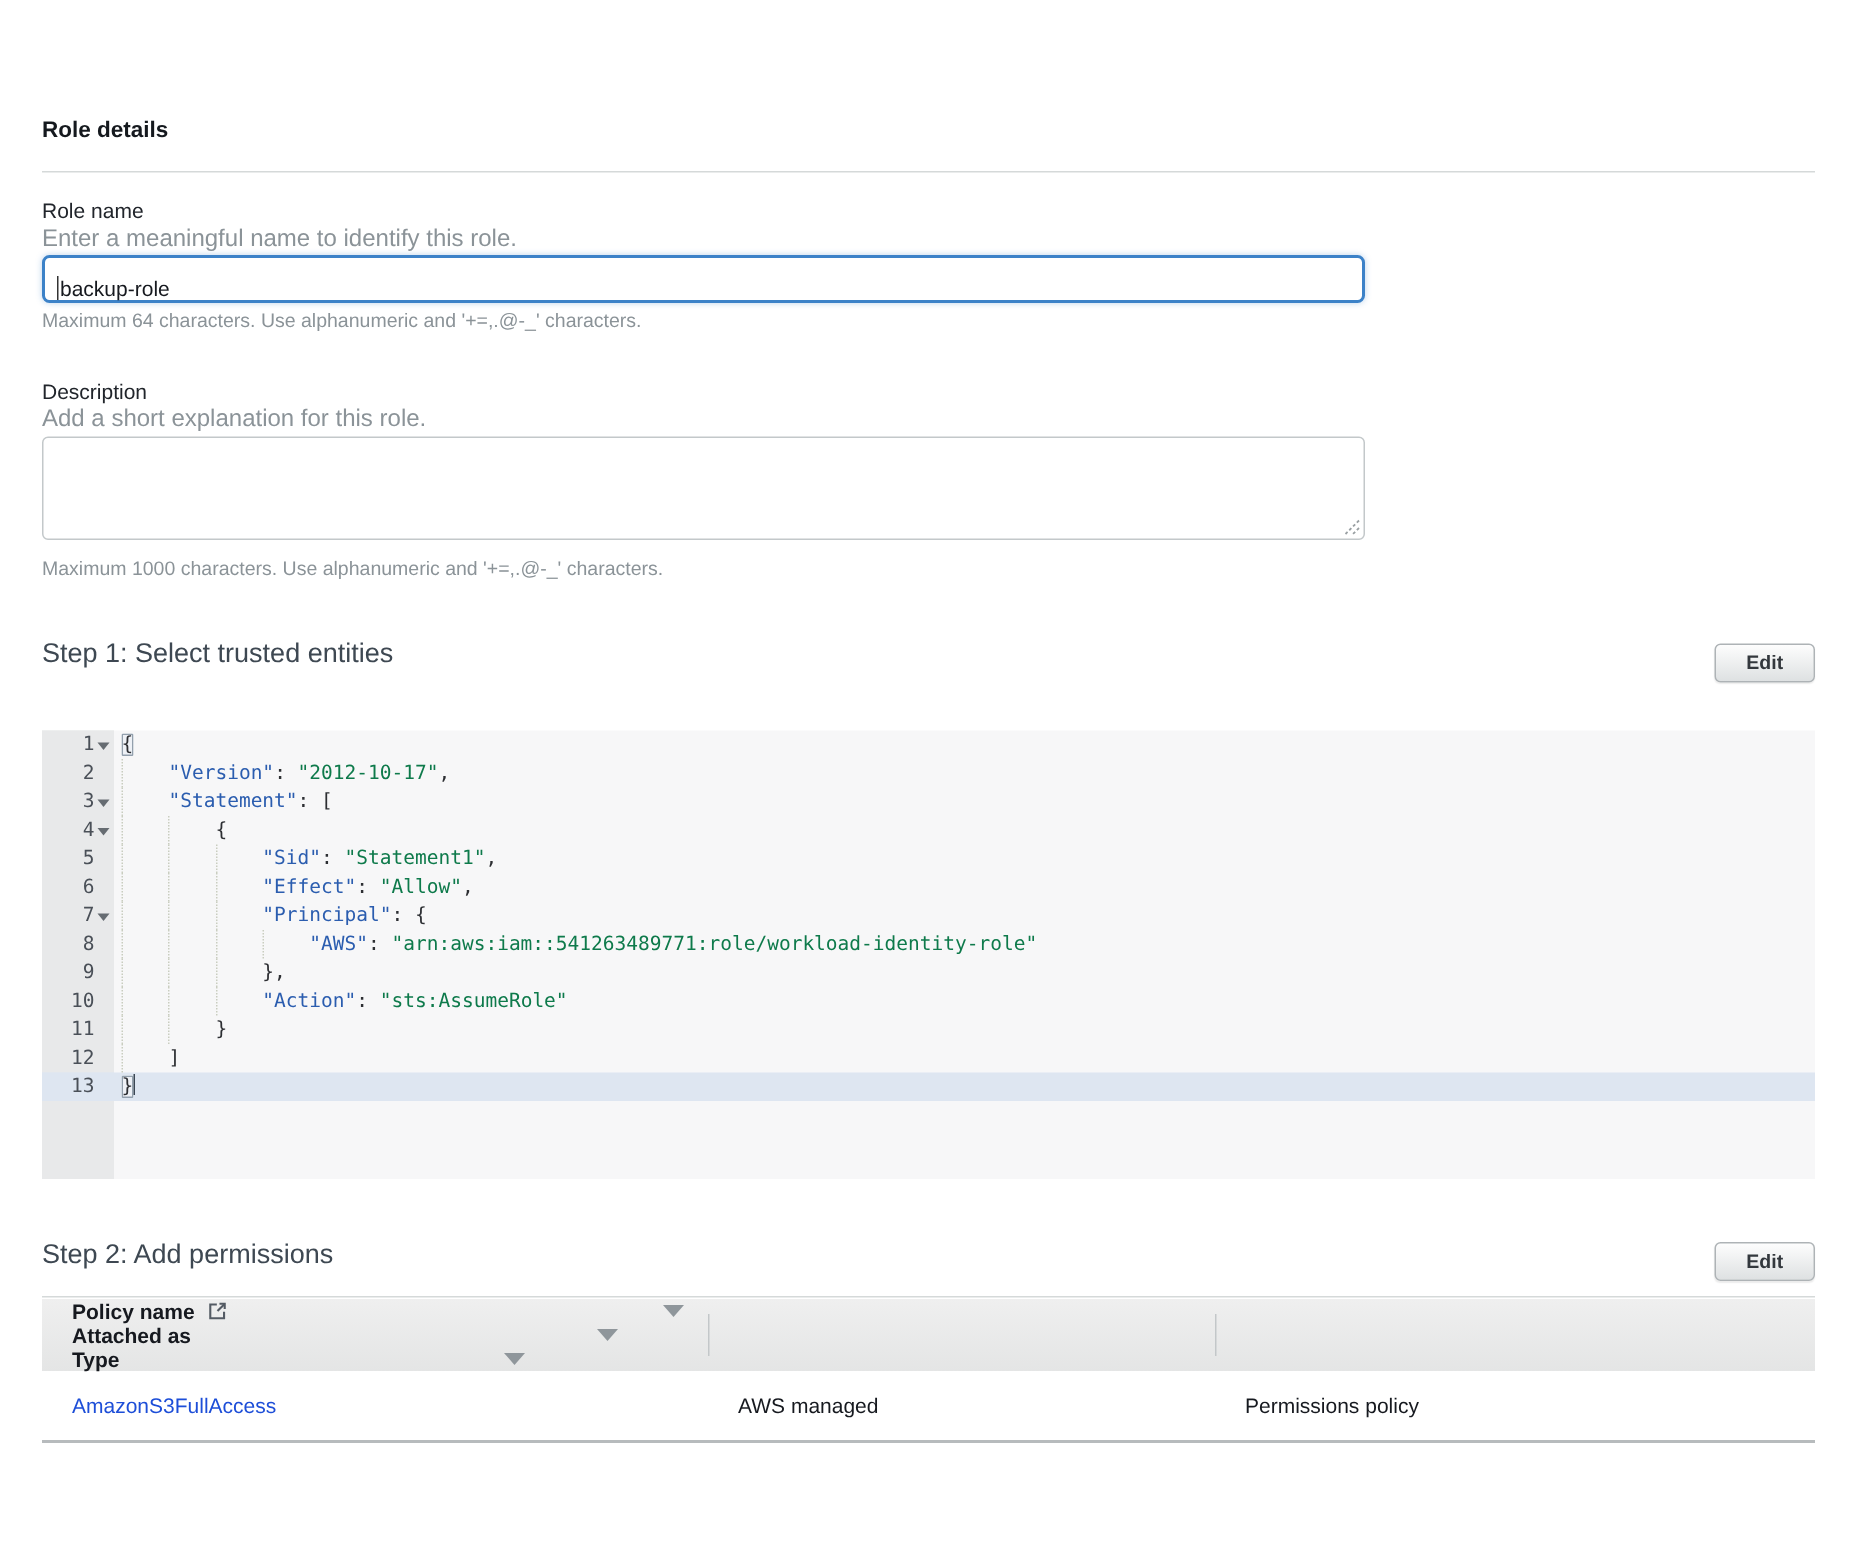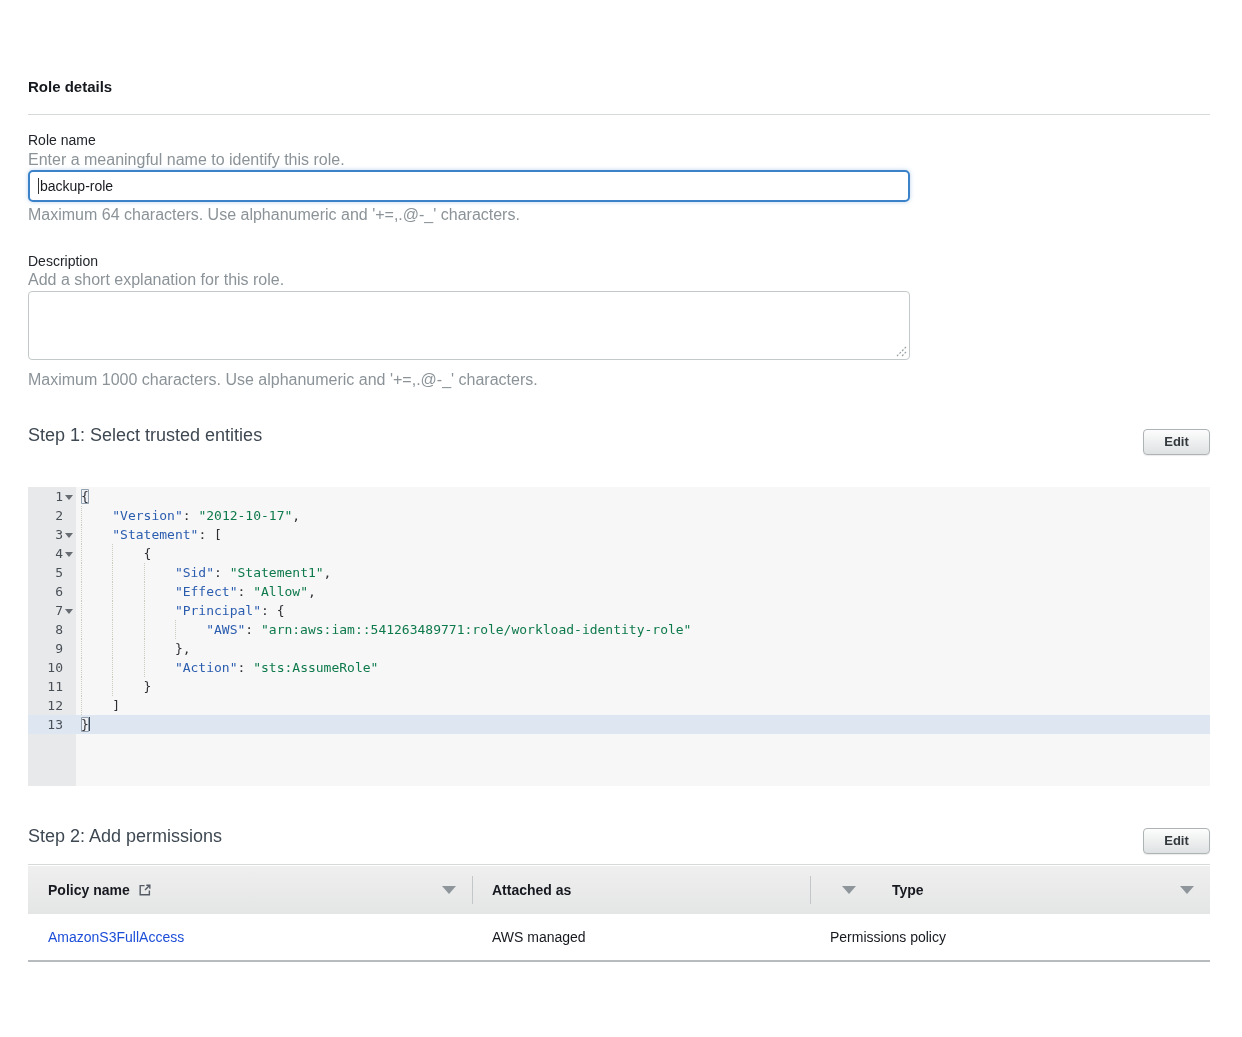--- a/index.html
+++ b/index.html
@@ -7,25 +7,25 @@
   body { font-family:"Liberation Sans", sans-serif; color:#16191f; }
   .canvas { position:relative; width:1242px; height:1037px; background:#fff; overflow:hidden; }
 
   .page-title { position:absolute; left:28px; top:8px; font-size:25px; font-weight:400; color:#22262c; }
   .sec-heading { position:absolute; left:28px; top:78px; font-size:15px; font-weight:700; color:#15191e; }
   .hr { position:absolute; left:28px; width:1182px; height:1px; background:#d5d9d9; }
   .hr1 { top:114px; } .hr2 { top:864px; }
 
   .field-label { position:absolute; left:28px; font-size:14px; color:#21252b; }
   .field-help  { position:absolute; left:28px; font-size:16px; color:#8b9398; }
-  .field-constraint { position:absolute; left:28px; font-size:16px; color:#8b9398; }
+  .field-constraint { position:absolute; left:28px; font-size:13px; color:#8b9398; }
 
   .text-input { position:absolute; left:28px; top:170px; width:882px; height:32px;
     border:2px solid #3c82c8; border-radius:5px; background:#fff;
-    box-shadow:0 0 4px rgba(60,130,200,.35); display:flex; align-items:center; padding:0 8px;
+    box-shadow:0 0 4px rgba(60,130,200,.35); display:flex; align-items:flex-end; padding:0 8px;
     font-size:14px; color:#16191f; }
   .caret-line { display:inline-block; width:1px; height:16px; background:#333; margin-right:1px; }
 
   .textarea-box { position:absolute; left:28px; top:291px; width:882px; height:69px;
     border:1px solid #c3c8ca; border-radius:4px; background:#fff; }
   .resize-handle { position:absolute; right:2px; bottom:2px; }
 
   .step-heading { position:absolute; left:28px; font-size:18px; font-weight:400; color:#3e4852; }
   .btn { position:absolute; left:1143px; width:67px; height:26px;
     background:linear-gradient(#fdfdfd,#dee1e2); border:1px solid #aeb3b6; border-radius:4px;
@@ -50,21 +50,21 @@
   .ts { color:#0e7a4b; }
   .tp { color:#2d2f33; }
   .bm { box-shadow:inset 0 0 0 1px #93a0ad; background:#eef1f6; border-radius:1px; }
   .caret-code { display:inline-block; width:1.5px; height:14px; background:#3a4653; vertical-align:-2px; }
 
   
   .panel { position:absolute; left:28px; top:866px; width:1182px; }
   .panel-header { height:56px; background:linear-gradient(#ffffff,#ebeced);
     border-bottom:1px solid #d4d8d8; display:flex; align-items:center; padding-left:18px;
     font-size:14px; color:#2a2e33; }
-  .thead { height:48px; background:linear-gradient(#efefef,#e4e5e5); display:flex; position:relative; }
+  .thead { height:48px; background:linear-gradient(#efefef,#e4e5e5); display:flex; position:relative;flex-direction:column; }
   .th-cell { display:flex; align-items:center; padding-left:20px; font-size:14px; font-weight:700; color:#16191f; }
   .c1 { width:444px; } .c2 { width:338px; } .c3 { width:400px; }
   .flex-sp { flex:1; }
   .filter-tri { width:0; height:0; border-left:7px solid transparent; border-right:7px solid transparent;
     border-top:8px solid #8f969b; margin-right:16px; cursor:pointer; }
   .col-div { position:absolute; top:10px; width:1px; height:28px; background:#c3c7c9; }
   .cd1 { left:444px; } .cd2 { left:782px; }
   .trow { height:48px; background:#fff; display:flex; border-bottom:2px solid #b7bbbd; }
   .td-cell { display:flex; align-items:center; padding-left:20px; font-size:14px; color:#16191f; }
   .link { color:#1d4ed8; text-decoration:none; cursor:pointer; }

